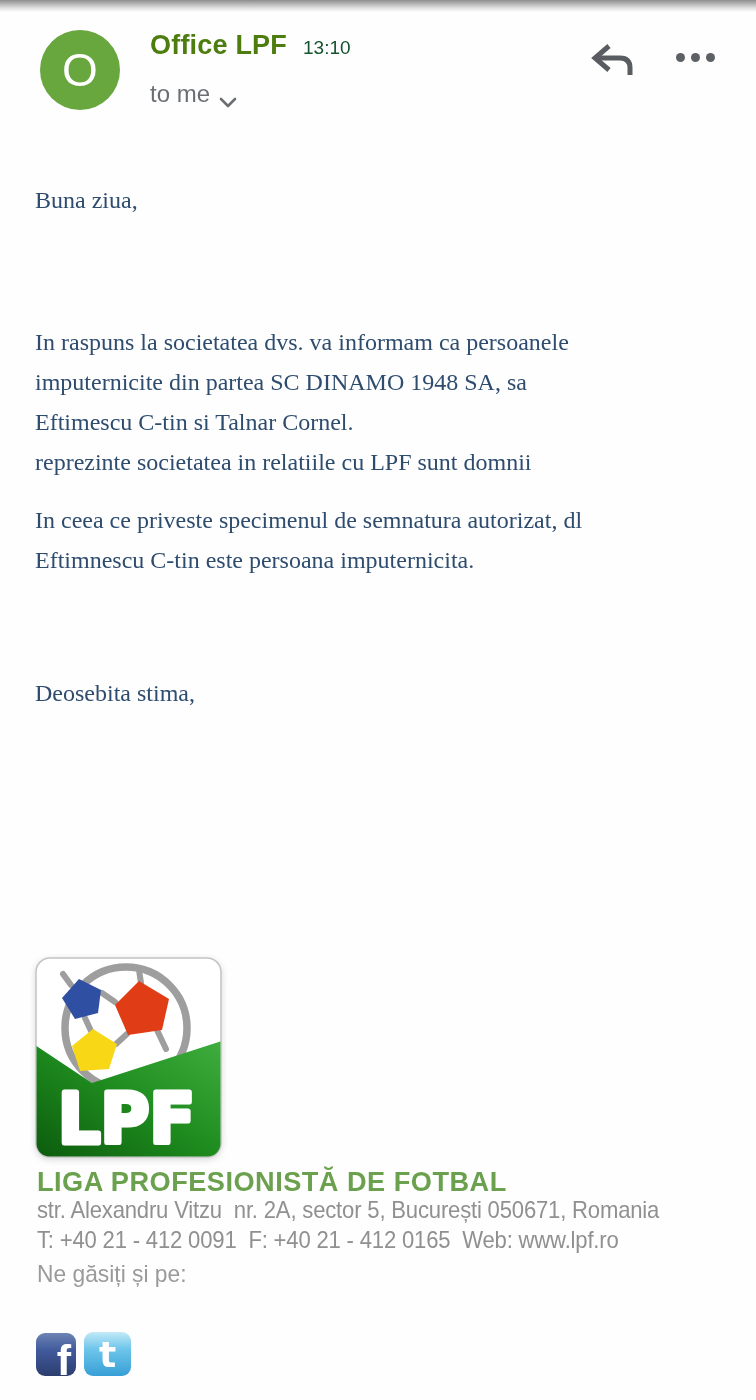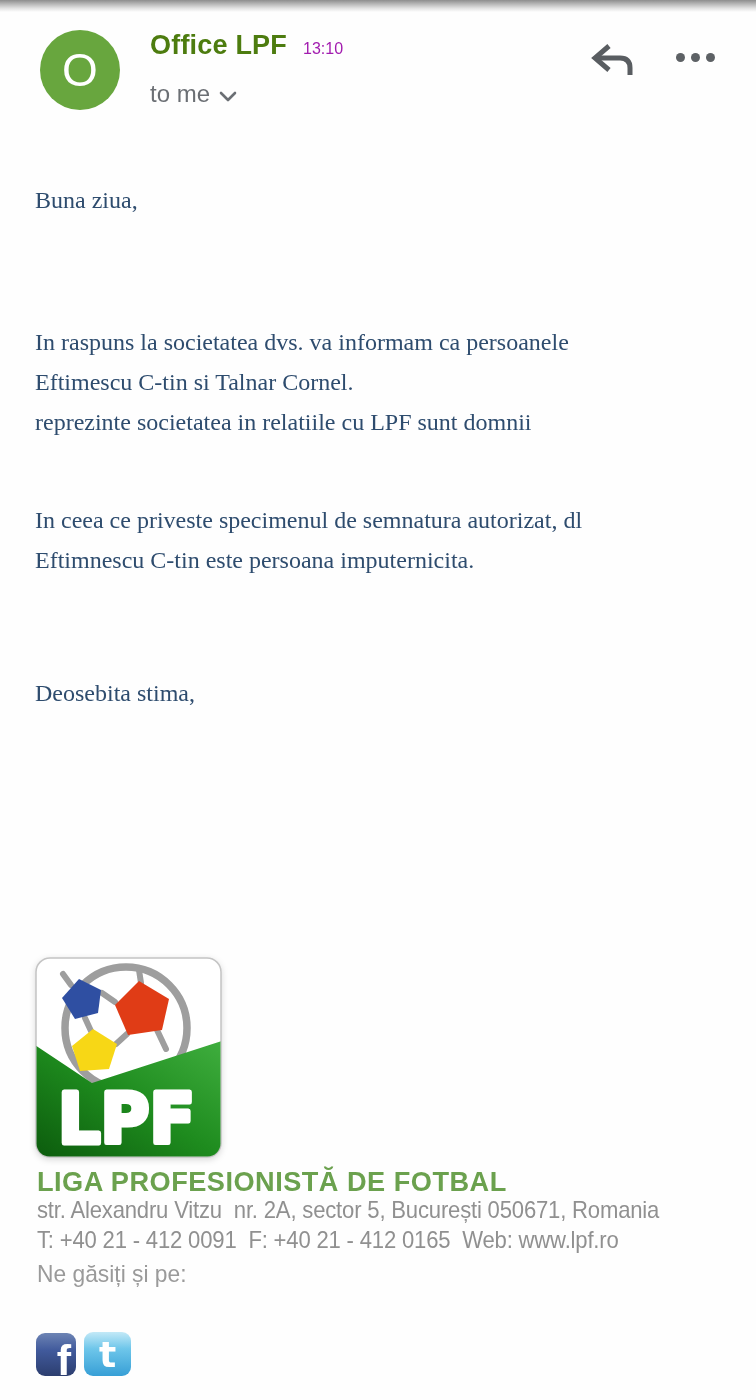--- a/index.html
+++ b/index.html
@@ -23,24 +23,24 @@
     width:80px; height:80px; border-radius:50%;
     background:#68a63e; color:#fff;
     display:flex; align-items:center; justify-content:center;
     font-size:46px; font-weight:400;
   }
   .sender-row {
     position:absolute; left:150px; top:30px;
     display:flex; align-items:baseline; gap:16px; white-space:nowrap;
   }
   .sender-name { font-size:27px; font-weight:700; color:#4d7c0f; letter-spacing:0.2px; }
-  .timestamp   { font-size:16px; color:#a21caf; }
+  .timestamp   { font-size:19px; color:#14532d; }
   .recipient-row {
     position:absolute; left:150px; top:80px;
-    display:flex; align-items:center; gap:9px;
+    display:flex; align-items:flex-end; gap:9px;
     font-size:24px; color:#6b6f74;
   }
   .chevron-svg { margin-top:4px; }
   .icon-btn { position:absolute; background:none; border:none; padding:0; cursor:pointer; }
   .reply-btn { left:588px; top:41px; width:46px; height:36px; }
   .more-btn  { left:676px; top:50px; width:42px; height:14px; display:flex; gap:6px; align-items:center; }
   .dot { width:9px; height:9px; border-radius:50%; background:#5d6165; }
 
   
   .mail-text {
@@ -125,20 +125,21 @@
   <button class="icon-btn more-btn">
     <span class="dot"></span>
     <span class="dot"></span>
     <span class="dot"></span>
   </button>
 
   <div class="mail-text greeting">Buna ziua,</div>
 
   <div class="mail-text para-1">
     <div>In raspuns la societatea dvs. va informam ca persoanele</div>
+    <div>imputernicite din partea SC DINAMO 1948 SA, sa</div>
     <div>Eftimescu C-tin si Talnar Cornel.</div>
     <div>reprezinte societatea in relatiile cu LPF sunt domnii</div>
   </div>
 
   <div class="mail-text closing">Deosebita stima,</div>
 
   <div class="mail-text para-2">
     <div>In ceea ce priveste specimenul de semnatura autorizat, dl</div>
     <div>Eftimnescu C-tin este persoana imputernicita.</div>
   </div>

